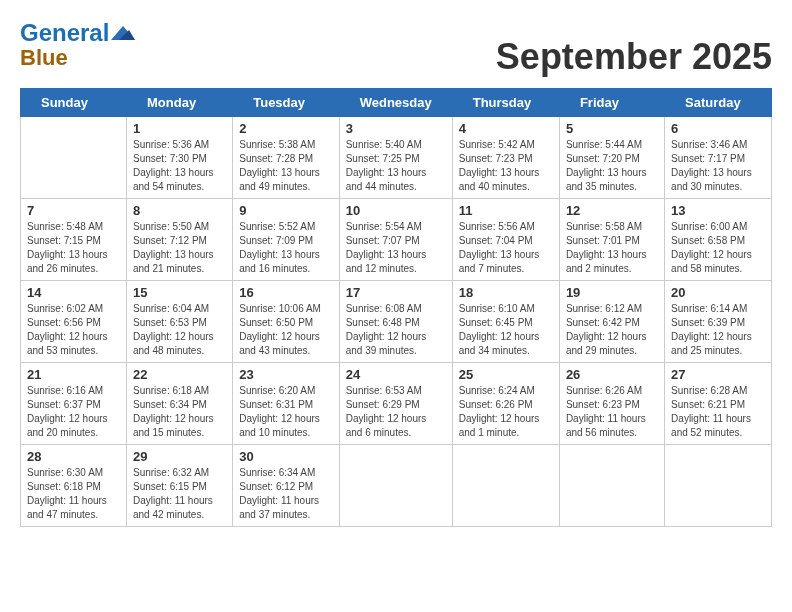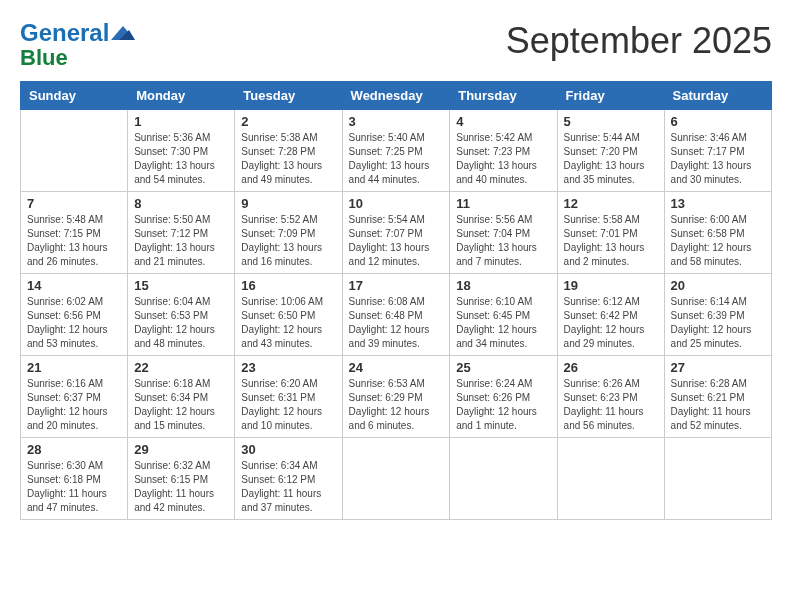--- a/index.html
+++ b/index.html
@@ -36,36 +36,37 @@
     .logo-row {
       display: flex;
       align-items: center;
     }
     .title-section {
       text-align: right;
     }
     .month-title {
       font-size: 36px;
       color: #333;
-      font-weight: normal;
+      font-weight: bold;
+      margin-top: 16px;
     }
     .location {
       font-size: 16px;
       color: #555;
     }
     .calendar {
       width: 100%;
       border-collapse: collapse;
       border: 1px solid #ccc;
     }
     .calendar th {
       background-color: #2a6db5;
       color: white;
       text-align: left;
-      padding: 6px 8px;
+      padding: 6px 20px;
       font-size: 13px;
       font-weight: bold;
       border: 1px solid #2a6db5;
     }
     .calendar td {
       vertical-align: top;
       border: 1px solid #ccc;
       padding: 4px 6px;
       width: 108px;
       min-height: 80px;
@@ -93,21 +94,21 @@
 <div class="header">
   <div class="logo">
     <div class="logo-row">
       <span class="logo-text"><span class="blue">General</span></span>
       <svg class="logo-icon" viewBox="0 0 24 14">
         <polygon points="0,14 12,0 24,14" fill="#2a6db5"></polygon>
         <polygon points="8,14 18,4 24,14" fill="#1a4a8a"></polygon>
       </svg>
     </div>
     <div class="logo-row">
-      <span class="logo-text" style="color:#15803d; font-size:22px;">Blue</span>
+      <span class="logo-text" style="color:#a16207; font-size:22px;">Blue</span>
     </div>
   </div>
   <div class="title-section">
     <div class="month-title">September 2025</div>
   </div>
 </div>
 
 <table class="calendar">
   <thead>
     <tr>

